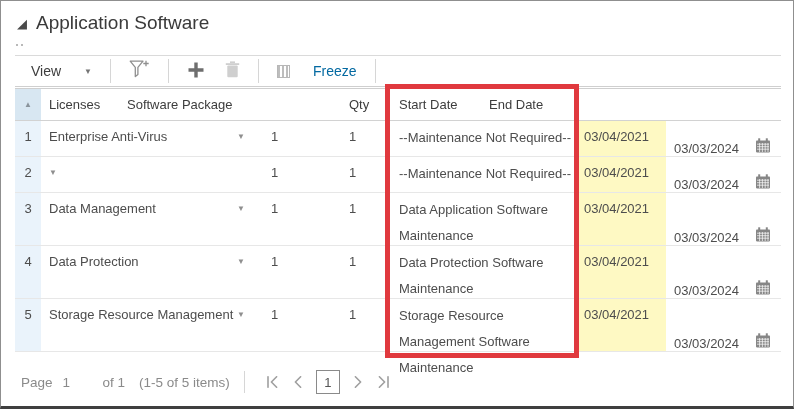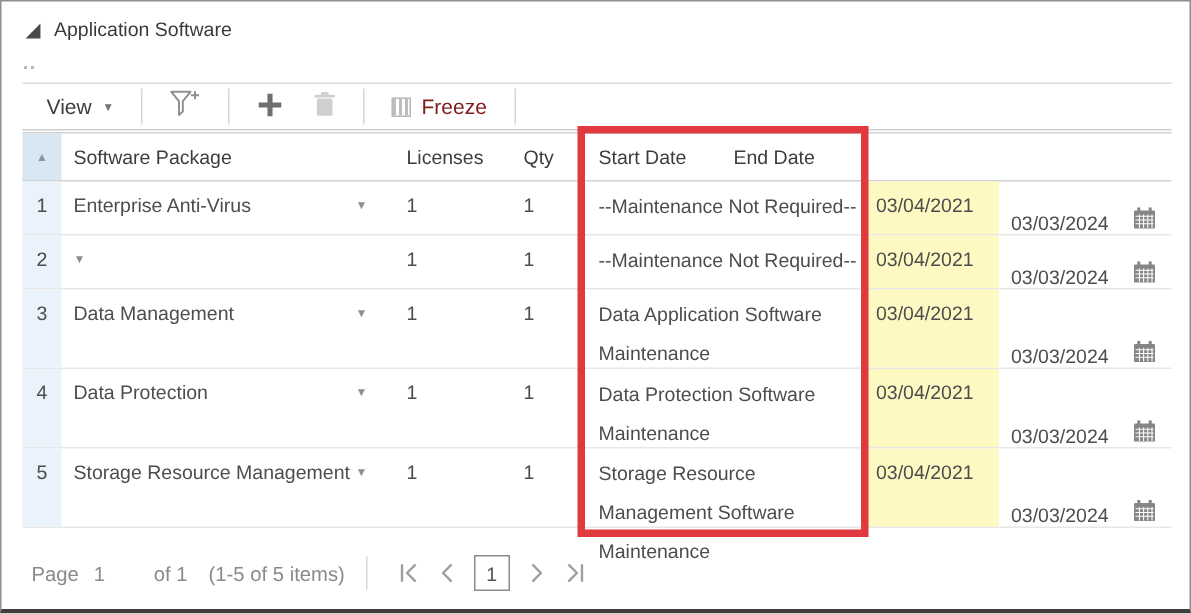--- a/index.html
+++ b/index.html
@@ -10,32 +10,32 @@
     border:1px solid #8f8f8f;
     border-bottom:3px solid #3f3f3f;
     background:#fff;
     font-family:"Liberation Sans",sans-serif;
     color:#4d4d4d;
     overflow:hidden;
   }
   
   .panel-header{position:absolute;left:16px;top:11px;display:flex;align-items:center;gap:9px;}
   .disclosure{font-size:13px;color:#4a4a4a;line-height:1;cursor:pointer;}
-  .panel-title{font-size:13px;color:#3a3a3a;}
+  .panel-title{font-size:19px;color:#3a3a3a;}
   .artifact-dots{position:absolute;left:15px;top:43px;width:8px;height:2px;
     background:repeating-linear-gradient(90deg,#b9b9b9 0 2px,transparent 2px 5px);}
   
   .toolbar{
     position:absolute;left:14px;top:54px;width:766px;height:32px;
     border-top:1px solid #dadada;border-bottom:1px solid #cfcfcf;
     display:flex;align-items:center;box-sizing:border-box;padding-left:6px;
   }
-  .tb-btn{display:flex;align-items:center;gap:7px;background:none;border:none;
+  .tb-btn{display:flex;align-items:center;gap:23px;background:none;border:none;
     font-family:inherit;font-size:14px;color:#3d3d3d;padding:4px 10px;cursor:pointer;}
-  .tb-btn.disabled{color:#7f1d1d;cursor:default;}
+  .tb-btn.disabled{color:#0369a1;cursor:default;}
   .caret{font-size:8px;color:#757575;}
   .tb-sep{width:1px;height:24px;background:#d6d6d6;margin:0 8px;}
   .freeze-glyph{width:13px;height:13px;box-sizing:border-box;border:1px solid #b7b7b7;
     background:repeating-linear-gradient(90deg,#bdbdbd 0 2px,#fff 2px 4px);}
   
   .table{position:absolute;left:14px;top:87px;width:766px;font-size:13px;}
   .tr{display:flex;border-bottom:1px solid #e7e7e7;box-sizing:border-box;}
   .tr.head{height:33px;border-top:1px solid #cfcfcf;border-bottom:1px solid #d2d2d2;color:#3d3d3d;}
   .tr.head .td{display:flex;align-items:center;}
   .td{box-sizing:border-box;padding:8px 6px 0 8px;}
@@ -124,22 +124,22 @@
     </button>
     <div class="tb-sep"></div>
   </div>
 
   <div class="table">
 
     <div class="tr head">
       <div class="td c-num">
         <span class="sort-icon">▲</span>
       </div>
+      <div class="td c-lic">Licenses</div>
       <div class="td c-pkg">Software Package</div>
-      <div class="td c-lic">Licenses</div>
       <div class="td c-qty">Qty</div>
       <div class="td c-sd">Start Date</div>
       <div class="td c-ed">End Date</div>
     </div>
 
     <div class="tr r-short">
       <div class="td c-num">1</div>
       <div class="td c-pkg">
         <span>Enterprise Anti-Virus</span>
         <span class="dd-arrow">▼</span>

